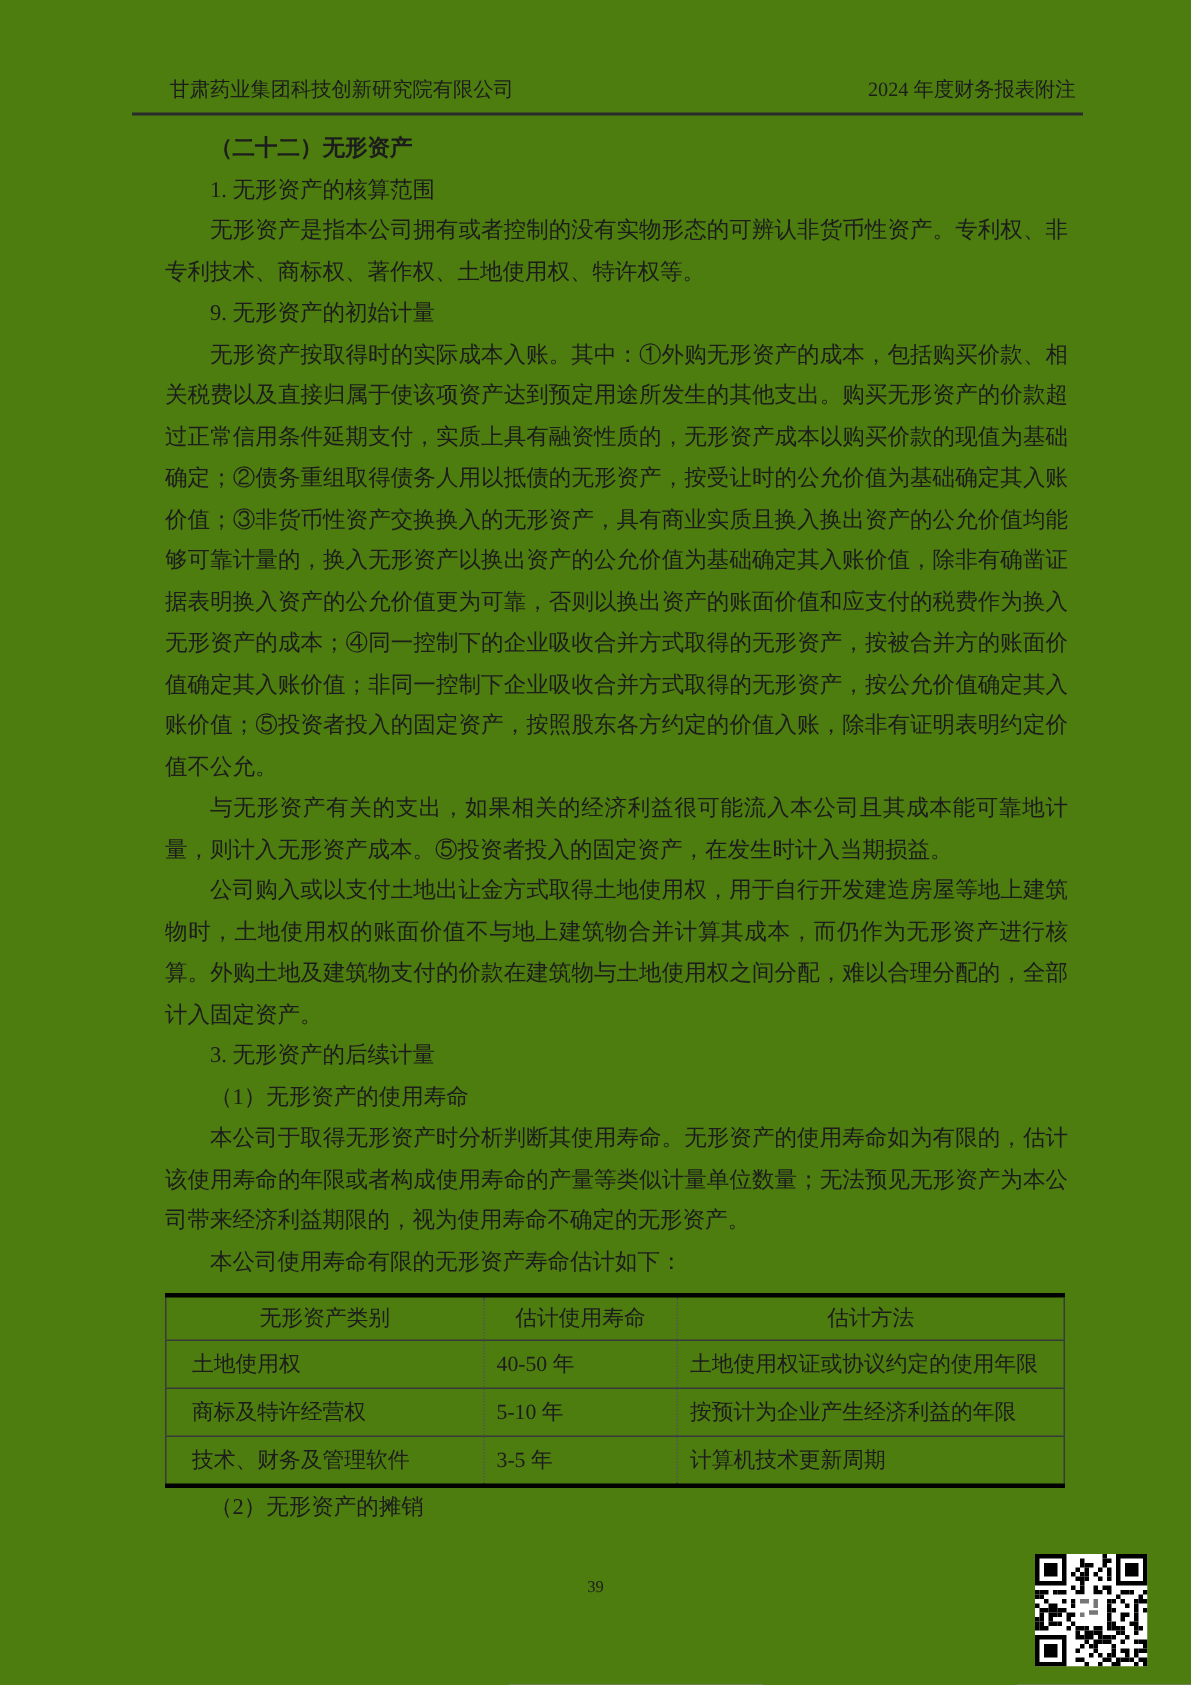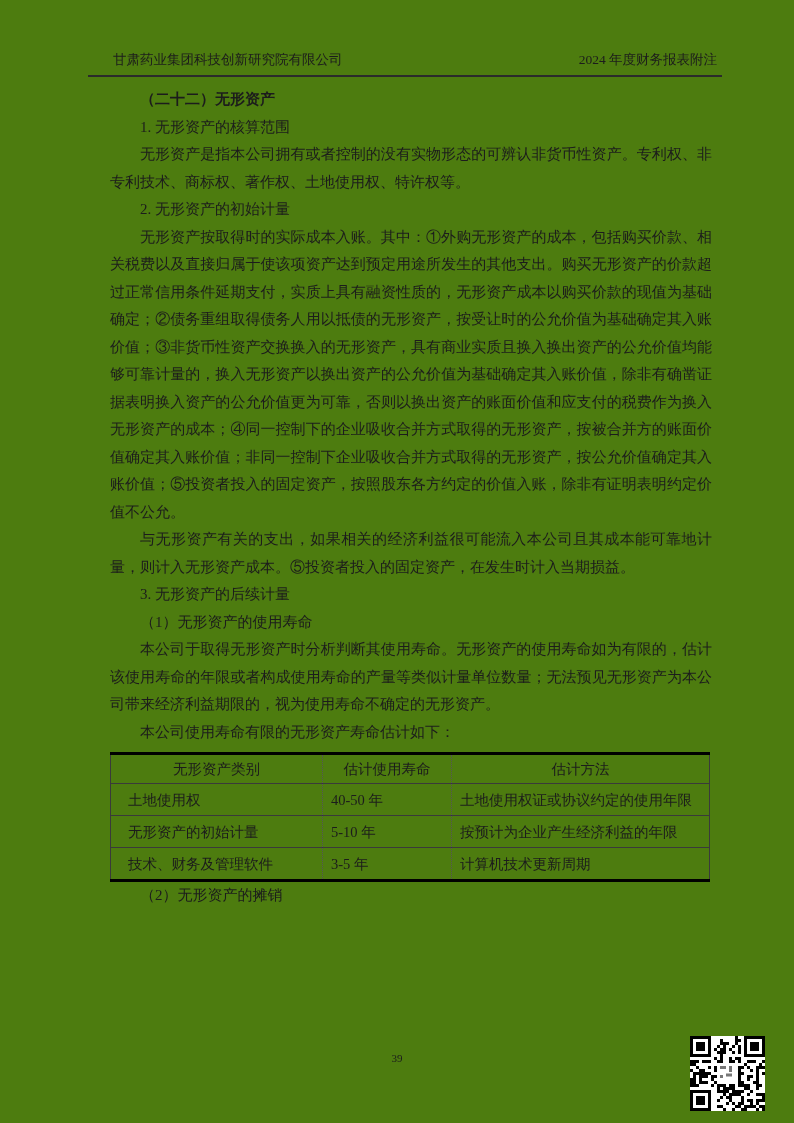--- a/index.html
+++ b/index.html
@@ -69,44 +69,45 @@
     <span>甘肃药业集团科技创新研究院有限公司</span>
     <span>2024 年度财务报表附注</span>
   </div>
   <div class="header-rule"></div>
 
   <div class="content">
     <p class="sec-title">（二十二）无形资产</p>
 
     <p>1. 无形资产的核算范围</p>
     <p>无形资产是指本公司拥有或者控制的没有实物形态的可辨认非货币性资产。专利权、非专利技术、商标权、著作权、土地使用权、特许权等。</p>
-    <p>2. 无形资产的初始计量</p>
+    <p>9. 无形资产的初始计量</p>
     <p>无形资产按取得时的实际成本入账。其中：①外购无形资产的成本，包括购买价款、相关税费以及直接归属于使该项资产达到预定用途所发生的其他支出。购买无形资产的价款超过正常信用条件延期支付，实质上具有融资性质的，无形资产成本以购买价款的现值为基础确定；②债务重组取得债务人用以抵债的无形资产，按受让时的公允价值为基础确定其入账价值；③非货币性资产交换换入的无形资产，具有商业实质且换入换出资产的公允价值均能够可靠计量的，换入无形资产以换出资产的公允价值为基础确定其入账价值，除非有确凿证据表明换入资产的公允价值更为可靠，否则以换出资产的账面价值和应支付的税费作为换入无形资产的成本；④同一控制下的企业吸收合并方式取得的无形资产，按被合并方的账面价值确定其入账价值；非同一控制下企业吸收合并方式取得的无形资产，按公允价值确定其入账价值；⑤投资者投入的固定资产，按照股东各方约定的价值入账，除非有证明表明约定价值不公允。</p>
     <p>与无形资产有关的支出，如果相关的经济利益很可能流入本公司且其成本能可靠地计量，则计入无形资产成本。⑤投资者投入的固定资产，在发生时计入当期损益。</p>
+    <p>公司购入或以支付土地出让金方式取得土地使用权，用于自行开发建造房屋等地上建筑物时，土地使用权的账面价值不与地上建筑物合并计算其成本，而仍作为无形资产进行核算。外购土地及建筑物支付的价款在建筑物与土地使用权之间分配，难以合理分配的，全部计入固定资产。</p>
     <p>3. 无形资产的后续计量</p>
     <p>（1）无形资产的使用寿命</p>
     <p>本公司于取得无形资产时分析判断其使用寿命。无形资产的使用寿命如为有限的，估计该使用寿命的年限或者构成使用寿命的产量等类似计量单位数量；无法预见无形资产为本公司带来经济利益期限的，视为使用寿命不确定的无形资产。</p>
     <p>本公司使用寿命有限的无形资产寿命估计如下：</p>
 
     <table class="ul-table">
       <thead>
         <tr>
           <th class="col-cat">无形资产类别</th>
           <th class="col-life v-dot">估计使用寿命</th>
           <th class="v-dot">估计方法</th>
         </tr>
       </thead>
       <tbody>
         <tr>
           <td class="cell-cat">土地使用权</td>
           <td class="cell-life v-dot">40-50 年</td>
           <td class="v-dot">土地使用权证或协议约定的使用年限</td>
         </tr>
         <tr>
-          <td class="cell-cat">无形资产的初始计量</td>
+          <td class="cell-cat">商标及特许经营权</td>
           <td class="cell-life v-dot">5-10 年</td>
           <td class="v-dot">按预计为企业产生经济利益的年限</td>
         </tr>
         <tr>
           <td class="cell-cat">技术、财务及管理软件</td>
           <td class="cell-life v-dot">3-5 年</td>
           <td class="v-dot">计算机技术更新周期</td>
         </tr>
       </tbody>
     </table>

